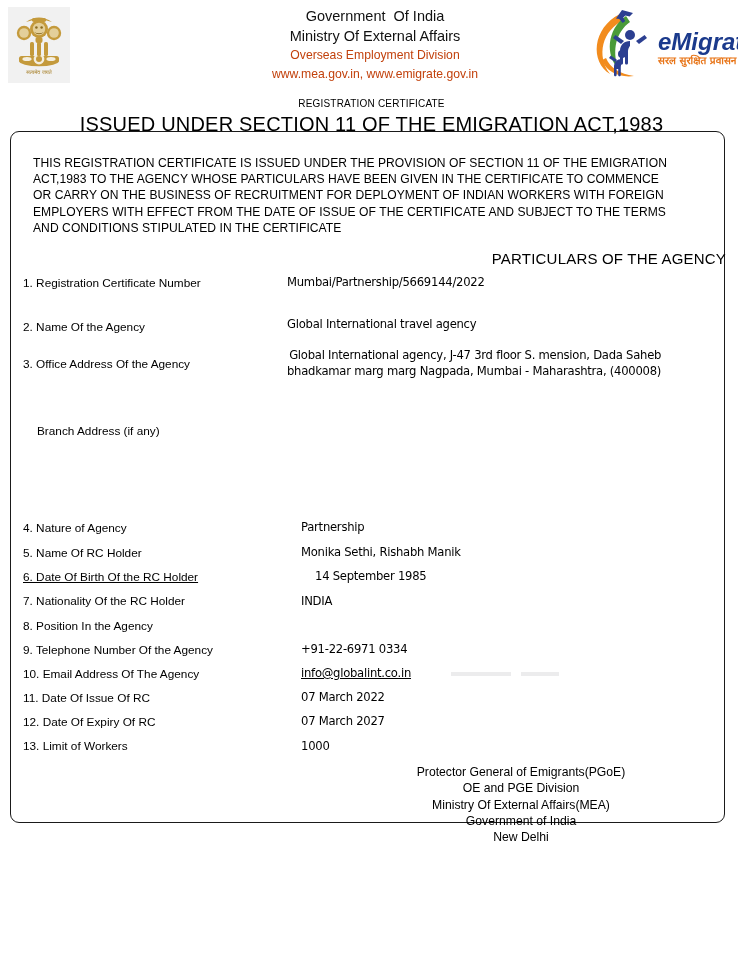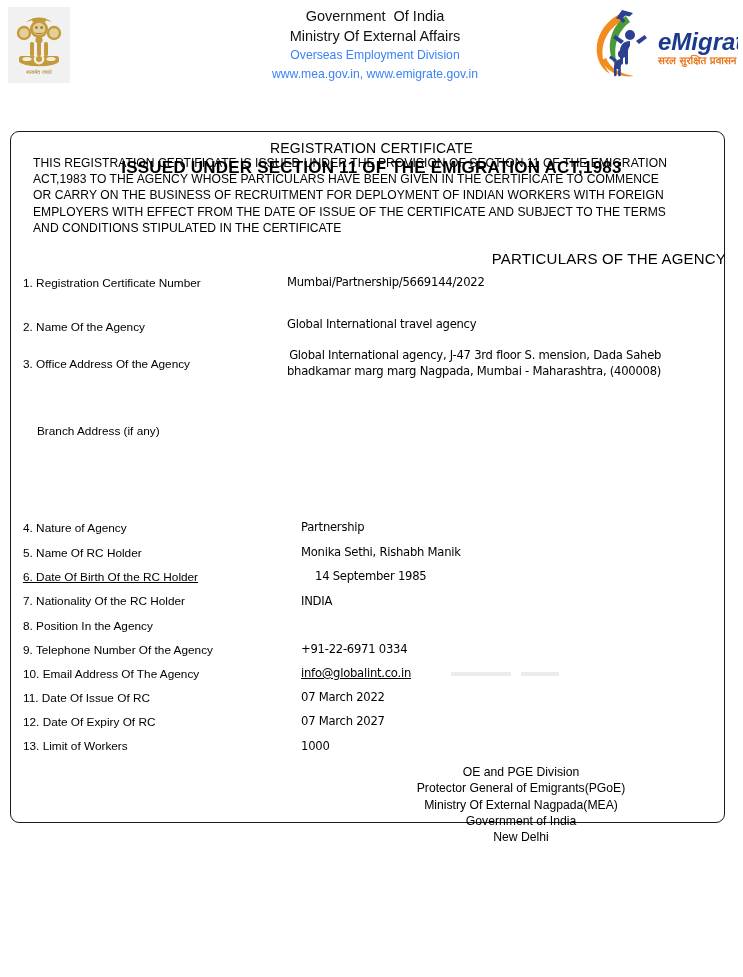--- a/index.html
+++ b/index.html
@@ -43,50 +43,48 @@
   }
   .hdr-line-lg {
     font-size: 14.5px;
     line-height: 20px;
     color: #111;
     white-space: pre;
   }
   .hdr-line-sm {
     font-size: 12.2px;
     line-height: 19px;
-    color: #3b82f6;
+    color: #c2410c;
     white-space: pre;
   }
 
   
   #emigrate-logo {
     position: absolute;
     left: 586px; top: 4px;
     width: 152px; height: 76px;
   }
   #emigrate-logo svg { display: block; }
 
   
   #cert-titles {
     position: absolute;
     left: 0; top: 94px;
     width: 743px;
     text-align: center;
   }
   #cert-title-main {
-    font-size: 14px;
+    font-size: 10px;
     line-height: 20px;
     letter-spacing: 0.2px;
-    margin-top: 44px;
   }
   #cert-title-sub {
-    font-size: 17px;
+    font-size: 20px;
     line-height: 20px;
     letter-spacing: 0.2px;
-    font-weight: bold;
   }
 
   
   #frame {
     position: absolute;
     left: 10px; top: 131px;
     width: 715px; height: 692px;
     border: 1.3px solid #1a1a1a;
     border-radius: 9px;
     box-sizing: border-box;
@@ -313,20 +311,20 @@
     <div class="field-label" style="top:583px;">12. Date Of Expiry Of RC</div>
     <div class="field-value" style="left:290px; top:582px;">07 March 2027</div>
   </div>
 
   <div class="field-row">
     <div class="field-label" style="top:607px;">13. Limit of Workers</div>
     <div class="field-value" style="left:290px; top:607px;">1000</div>
   </div>
 
   <div id="signature-block">
+    <div class="sig-line">Protector General of Emigrants(PGoE)</div>
     <div class="sig-line">OE and PGE Division</div>
-    <div class="sig-line">Protector General of Emigrants(PGoE)</div>
-    <div class="sig-line">Ministry Of External Nagpada(MEA)</div>
+    <div class="sig-line">Ministry Of External Affairs(MEA)</div>
     <div class="sig-line">Government of India</div>
     <div class="sig-line">New Delhi</div>
   </div>
 
 </div>
 
 </body></html>

